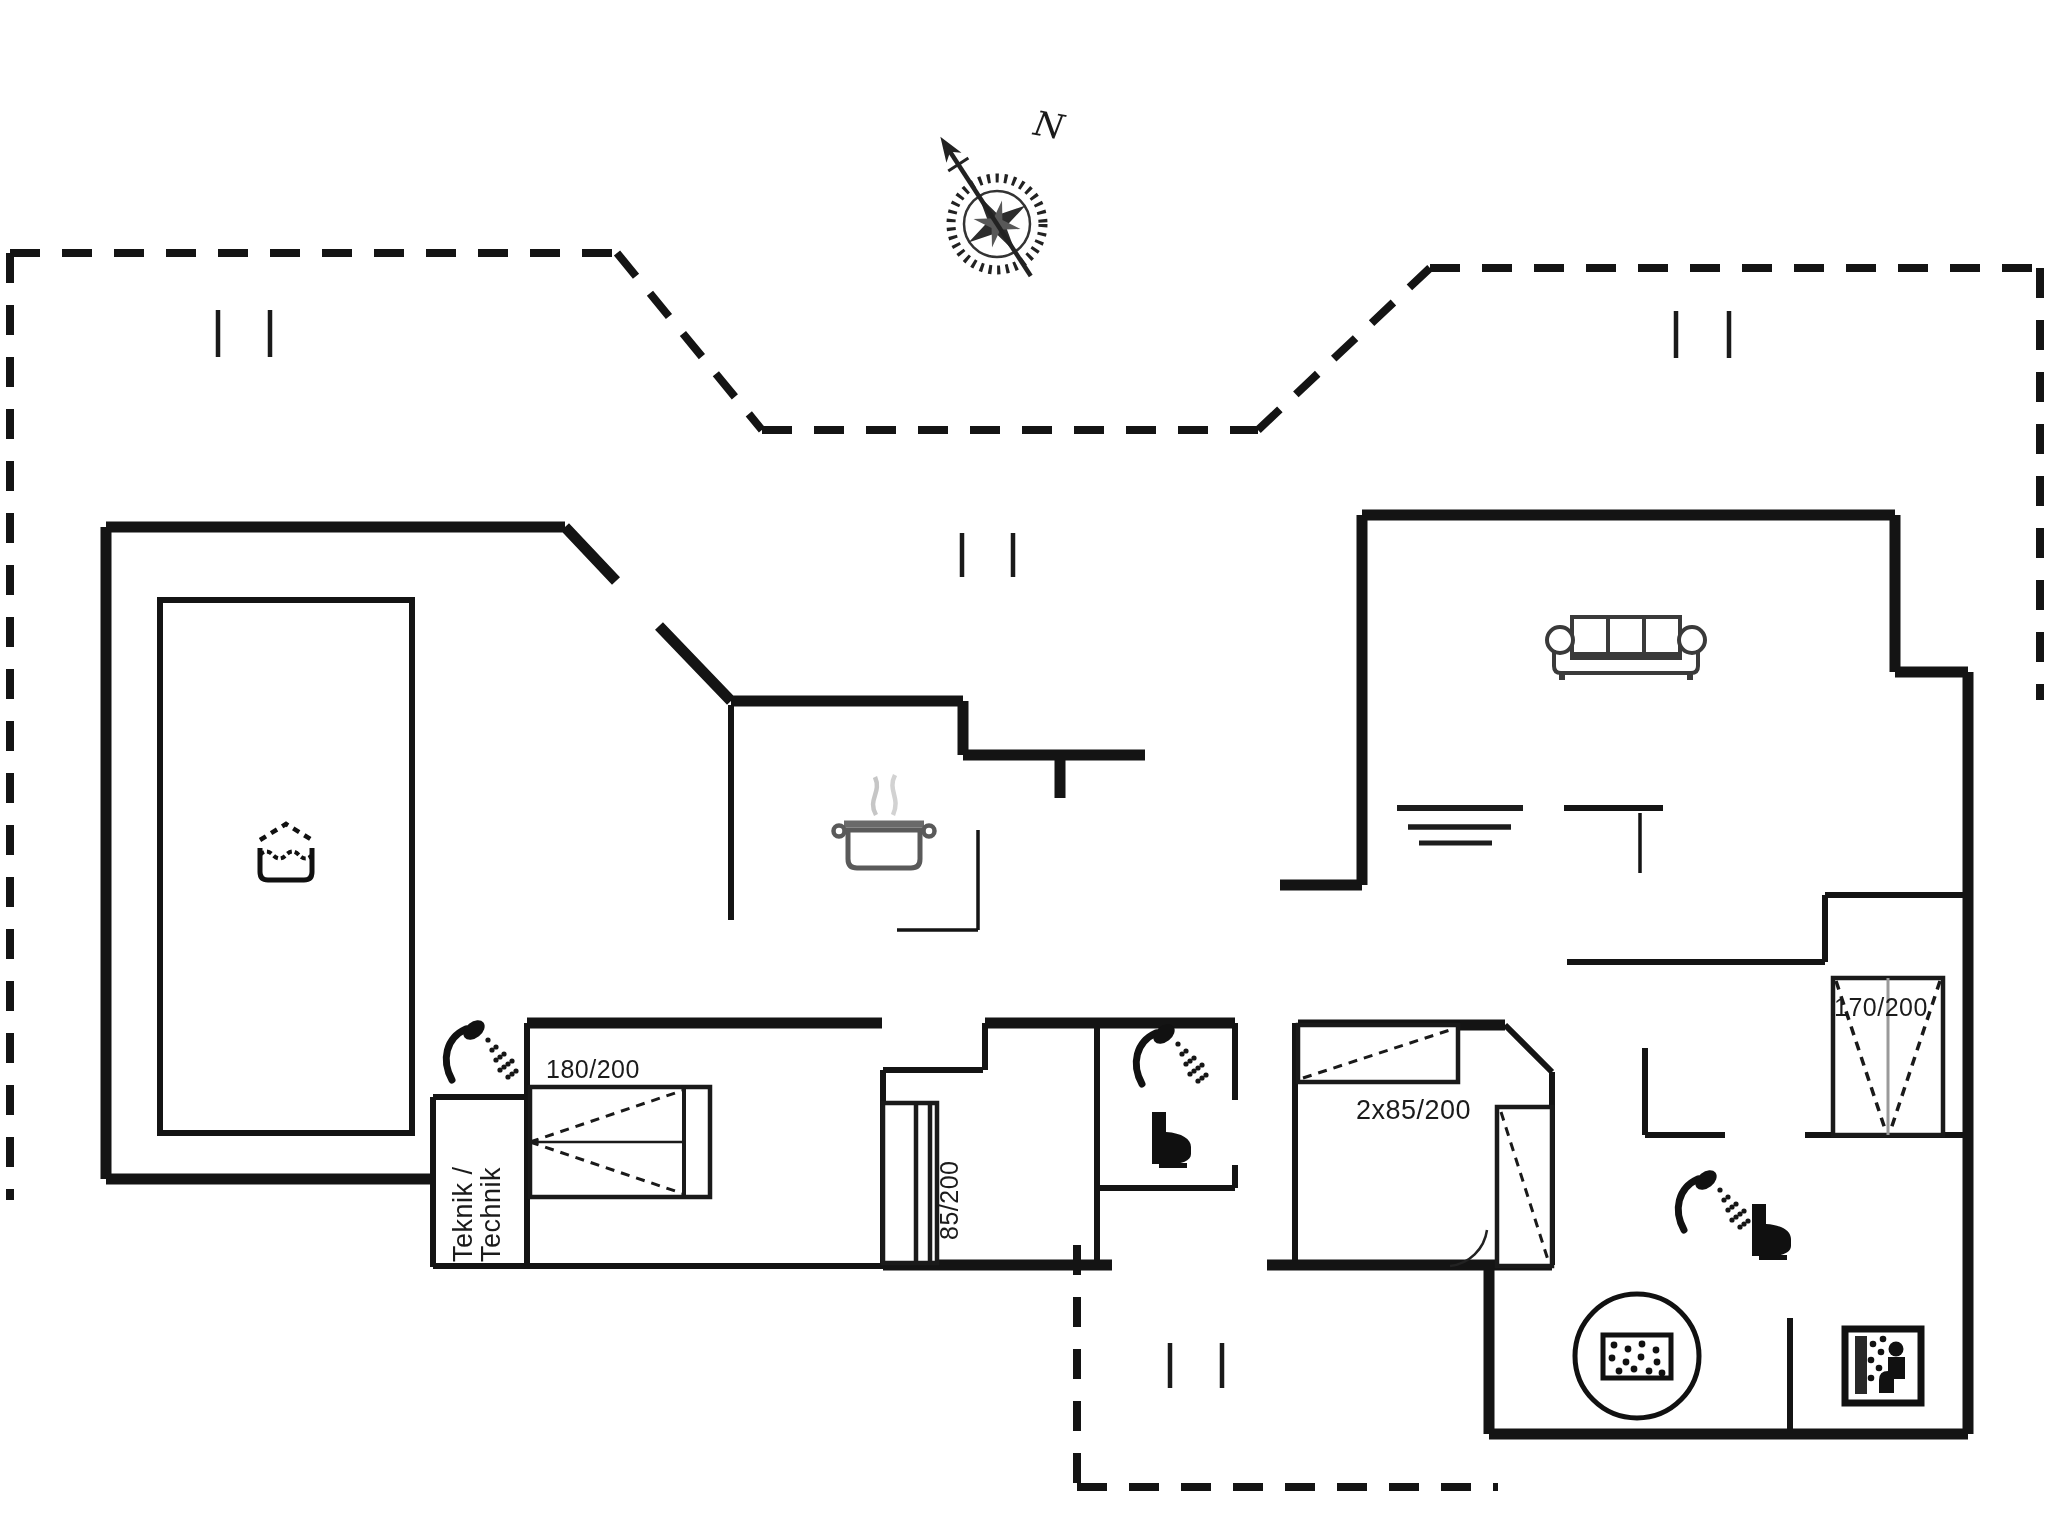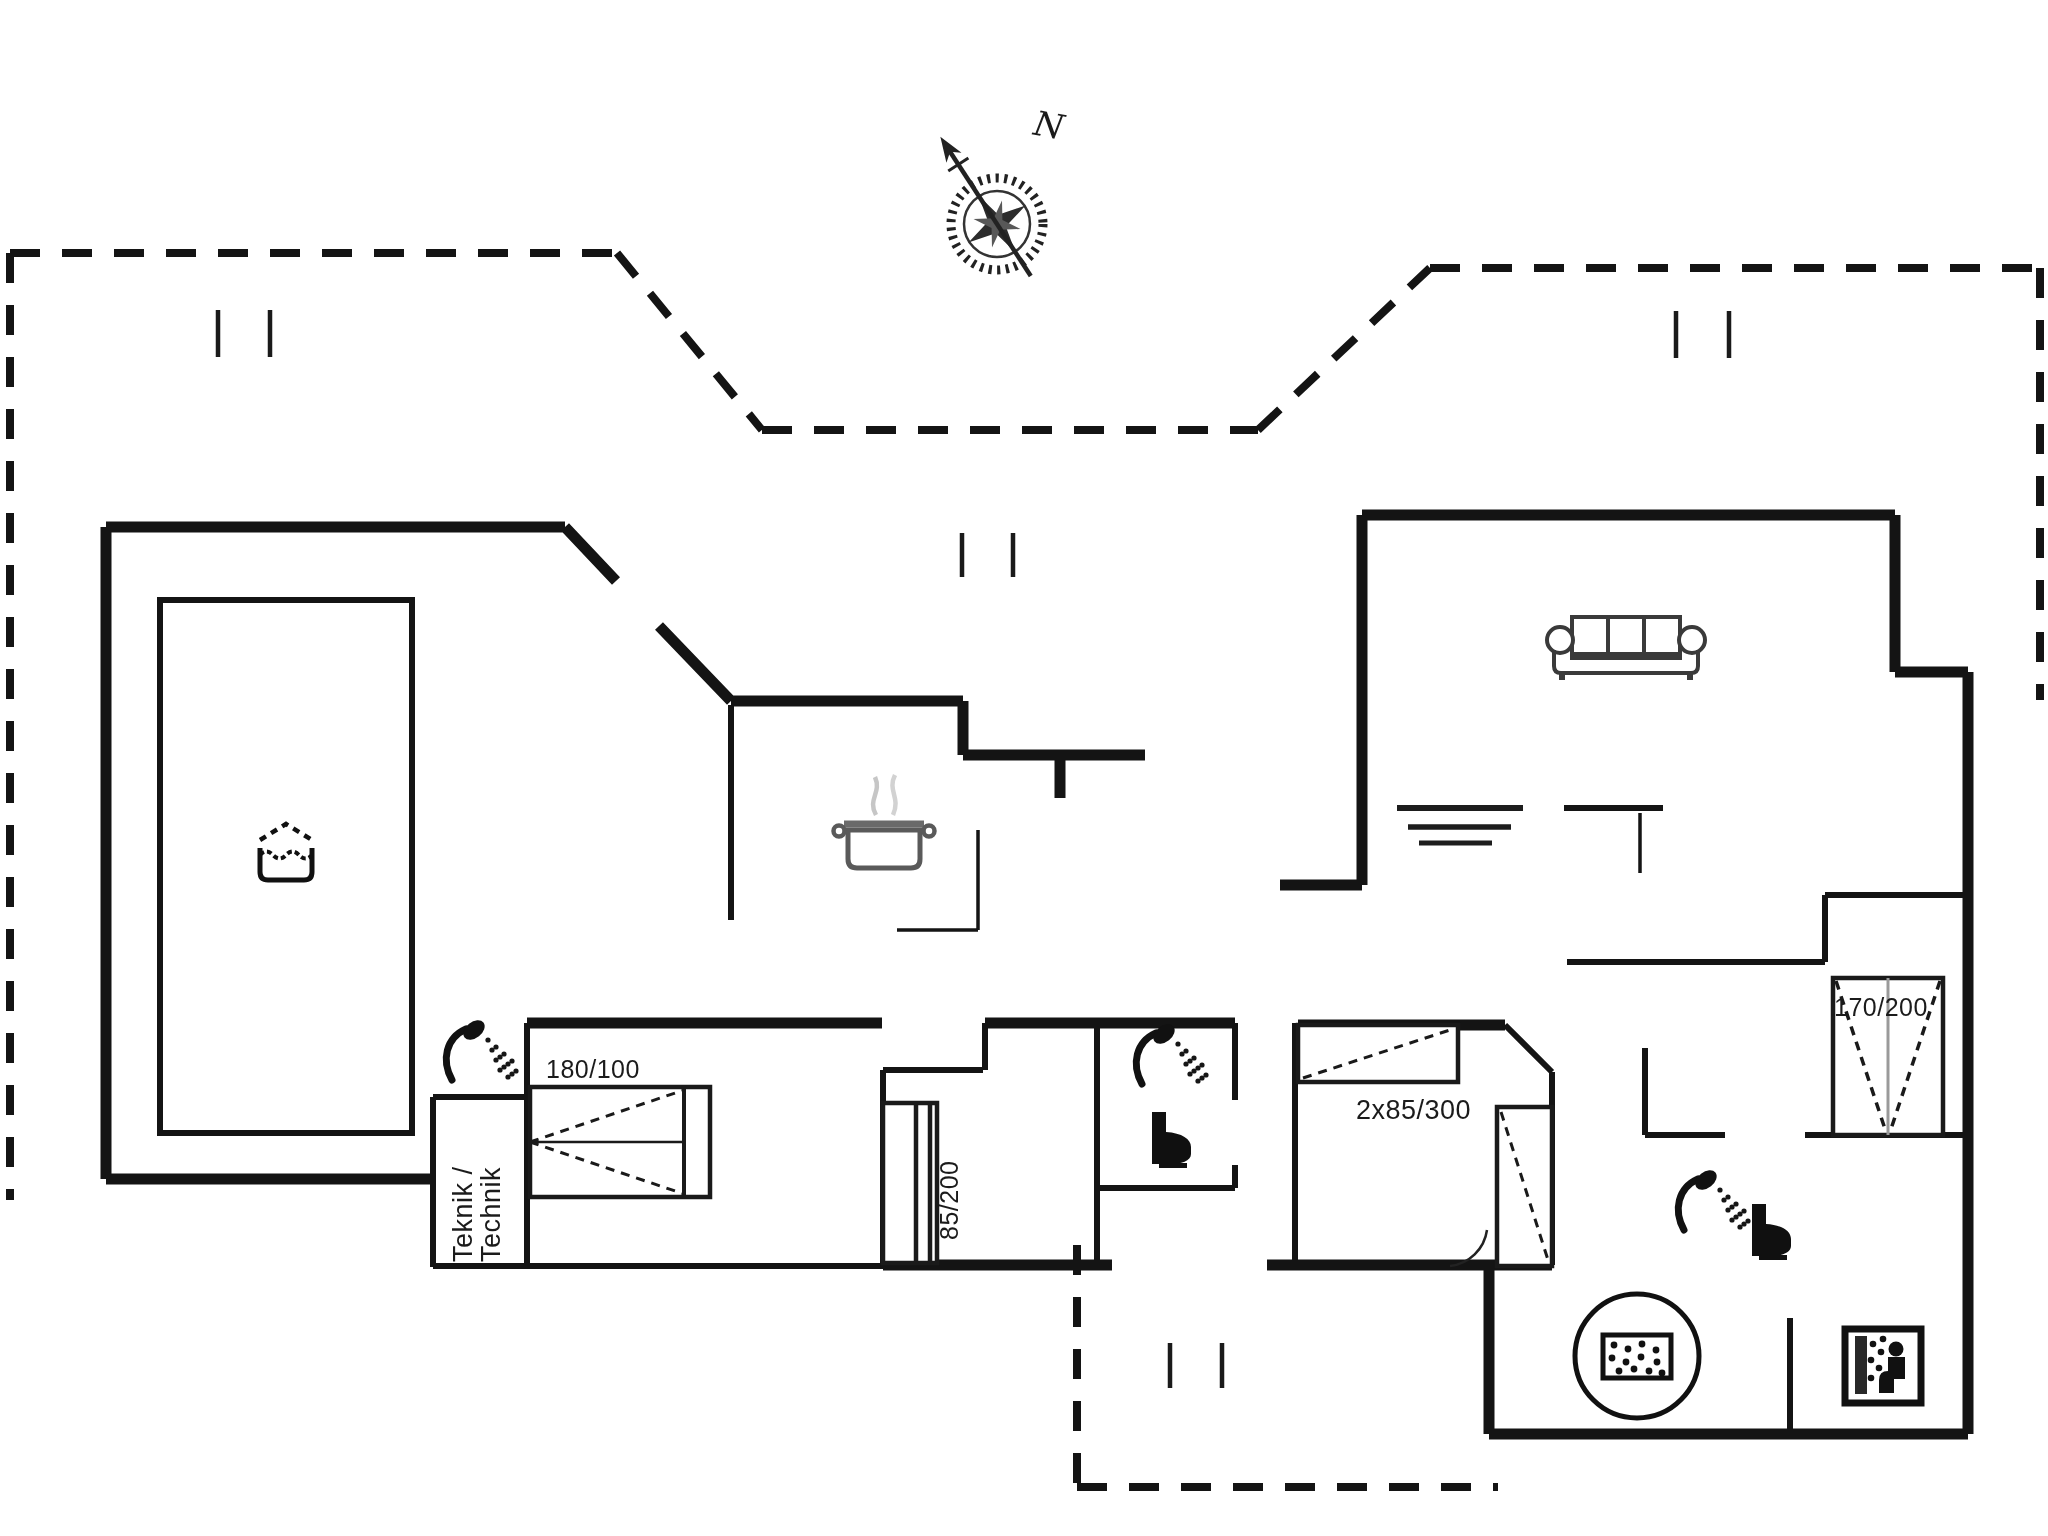--- a/index.html
+++ b/index.html
@@ -188,20 +188,20 @@
   </g>
 </svg>
 
   <div class="lbl north" style="left:1034px;top:108px;">N</div>
 
   <div class="lbl teknik vert" style="left:449px;top:1262px;width:152px;">
     <div>Teknik /</div>
     <div>Technik</div>
   </div>
 
-  <div class="lbl lbl-dim" style="left:546px;top:1056px;">180/100</div>
+  <div class="lbl lbl-dim" style="left:546px;top:1056px;">180/200</div>
 
   <div class="lbl lbl-dim vert" style="left:936px;top:1240px;">85/200</div>
 
-  <div class="lbl lbl-dim lbl-dim-lg" style="left:1356px;top:1096px;">2x85/300</div>
+  <div class="lbl lbl-dim lbl-dim-lg" style="left:1356px;top:1096px;">2x85/200</div>
 
   <div class="lbl lbl-dim" style="left:1834px;top:994px;">170/200</div>
 </div>
 
 </body></html>

